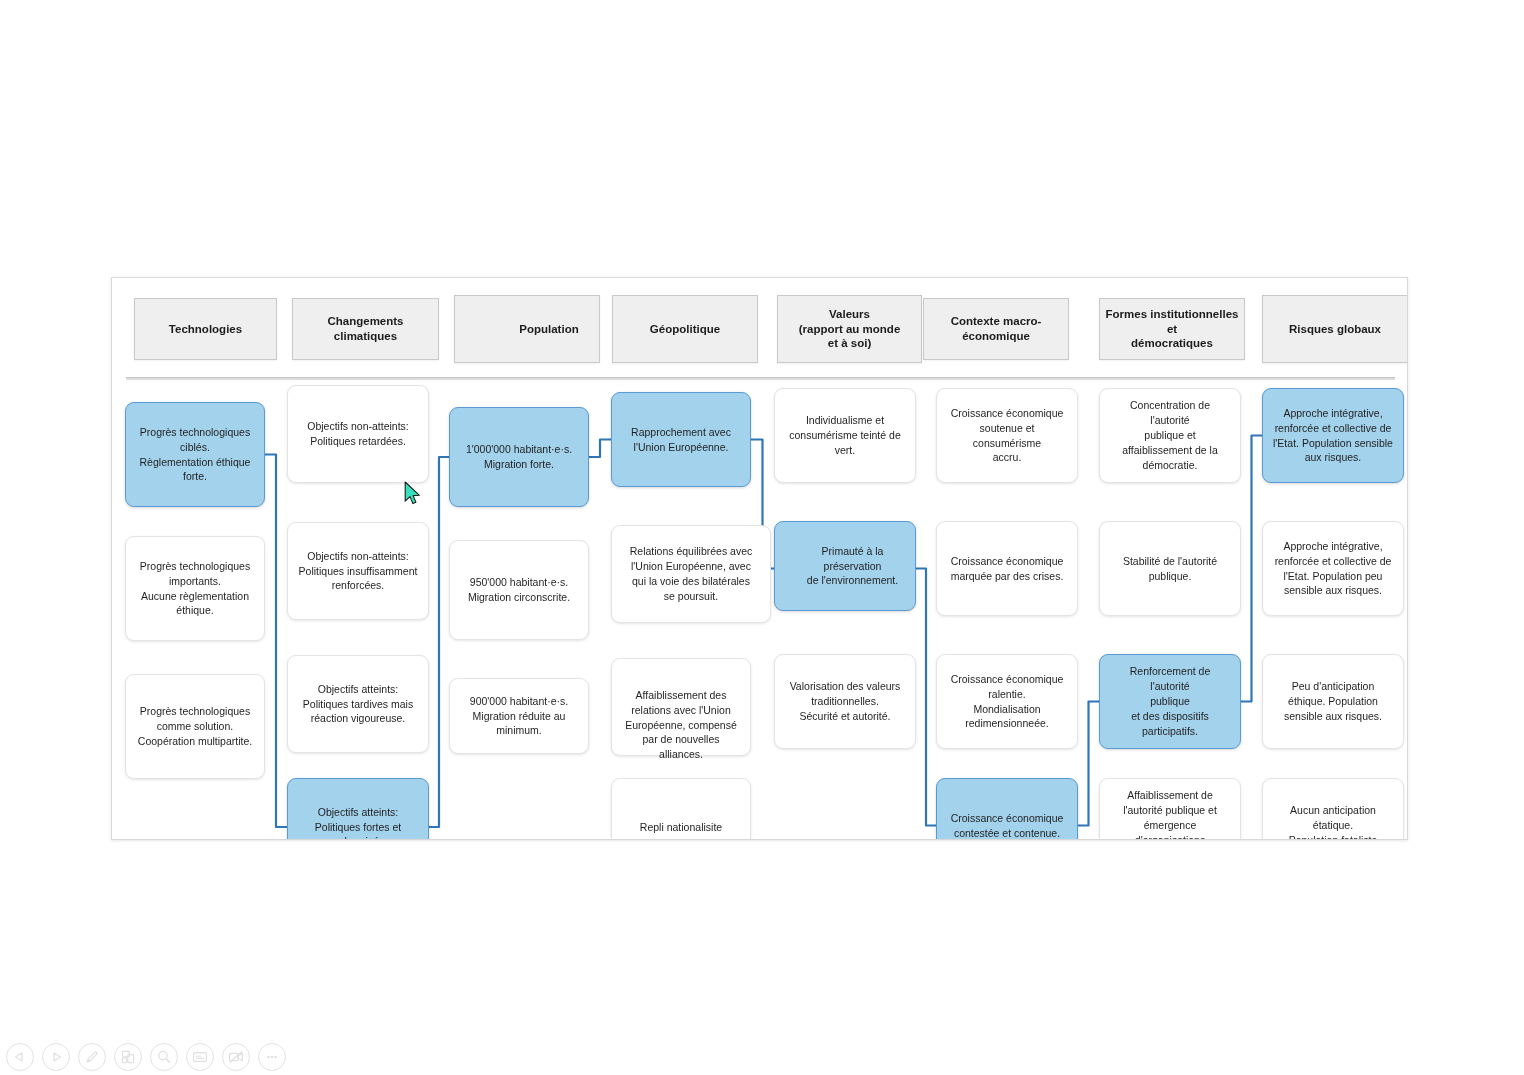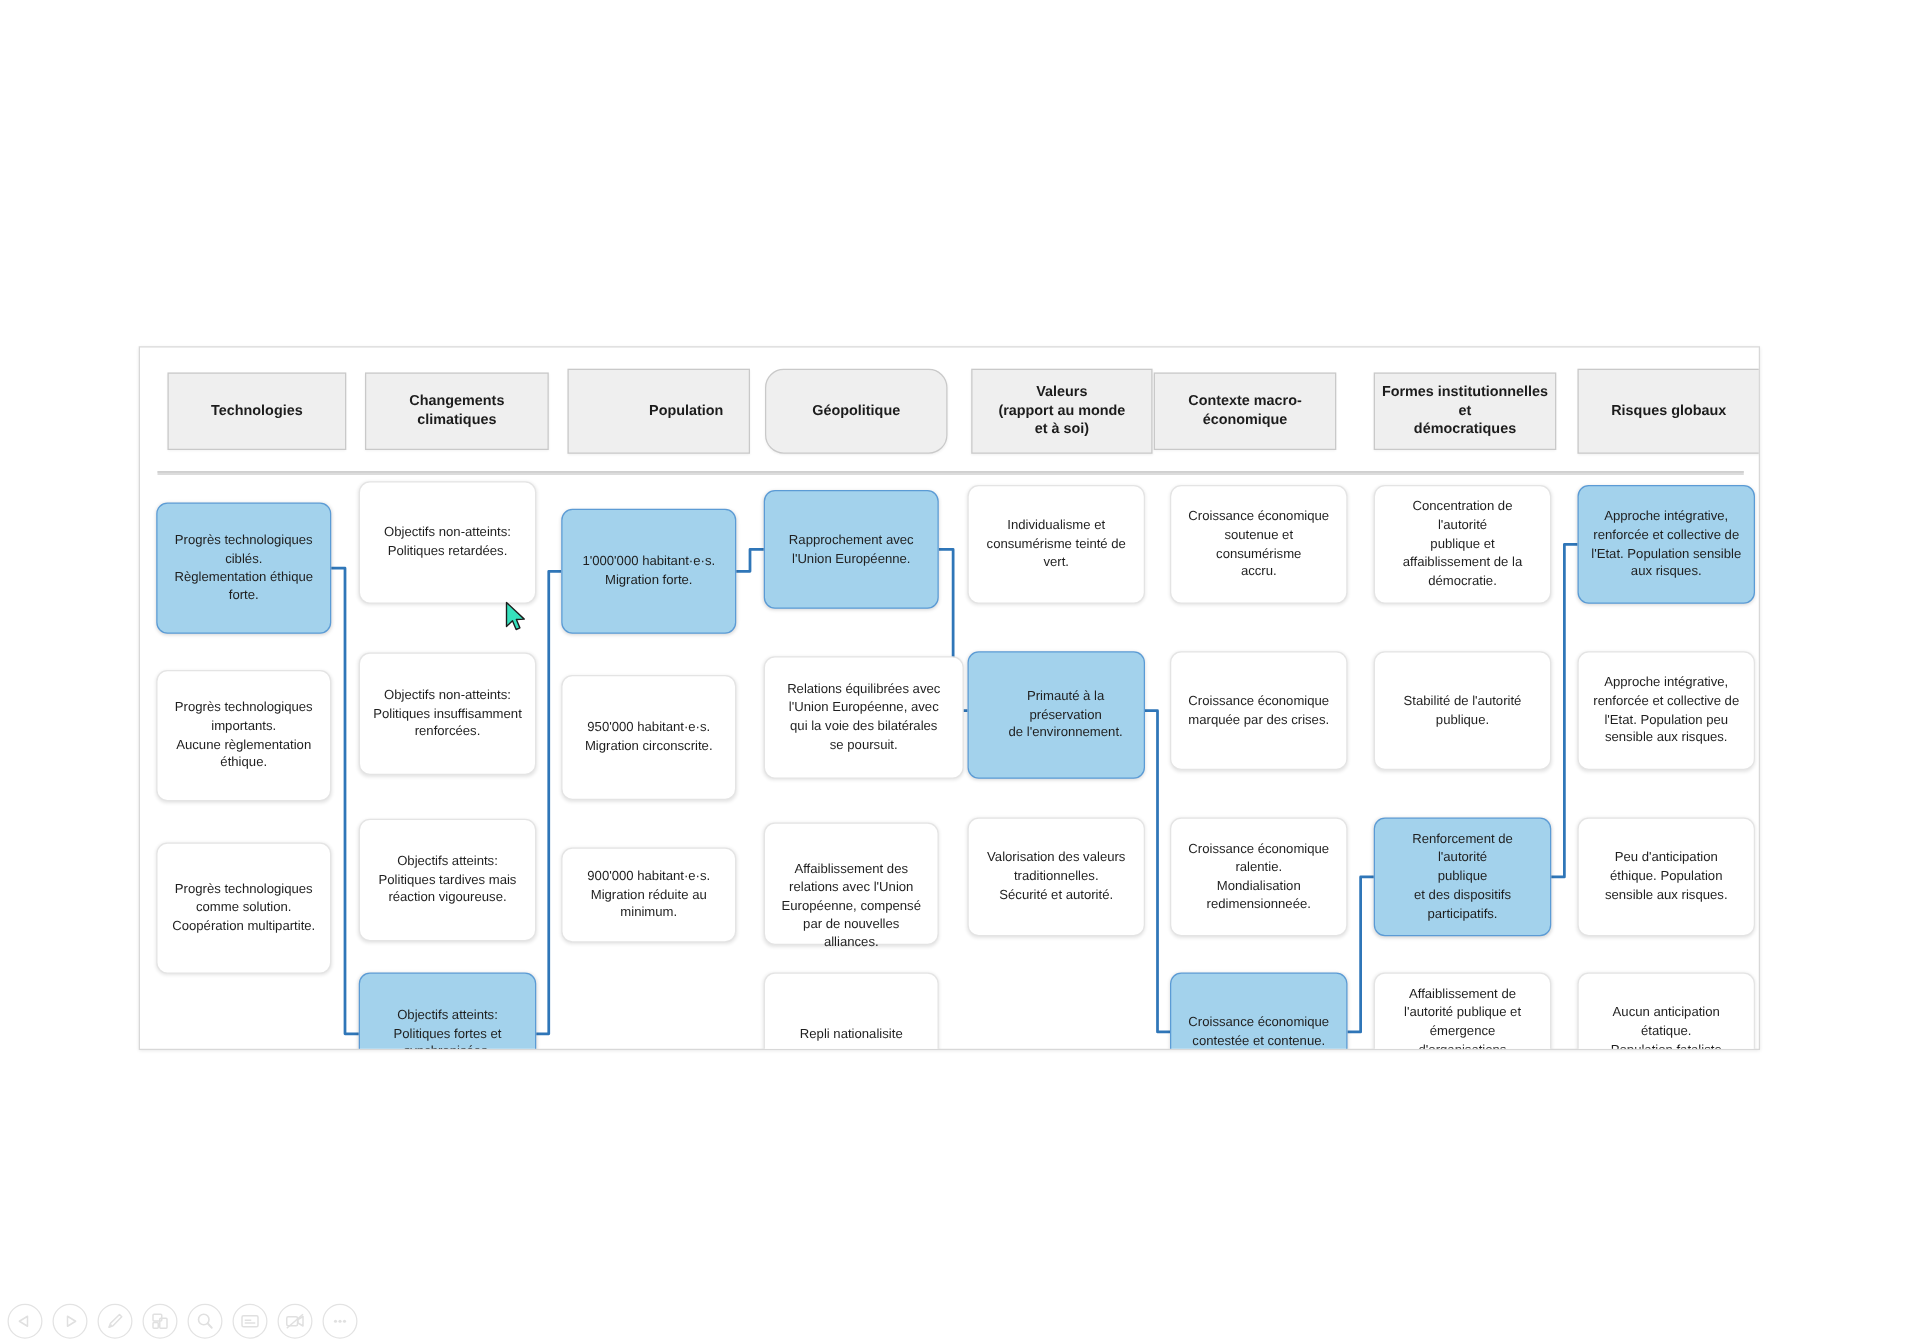--- a/index.html
+++ b/index.html
@@ -152,21 +152,21 @@
     <div id="header-row">
         <div class="dim-box" style="left: 22px; width: 143px; height: 62px; top: 20px;">
           <span style="white-space: pre-line;">Technologies</span>
         </div>
         <div class="dim-box" style="left: 180px; width: 147px; height: 62px; top: 20px;">
           <span style="white-space: pre-line;">Changements climatiques</span>
         </div>
         <div class="dim-box" style="left: 342px; width: 146px; height: 68px; top: 17px;">
           <span style="white-space: pre-line; margin-left: 44px;">Population</span>
         </div>
-        <div class="dim-box" style="left: 500px; width: 146px; height: 68px; top: 17px; border-radius: 15px;">
+        <div class="dim-box" style="left: 500px; width: 146px; height: 68px; top: 17px;">
           <span style="white-space: pre-line;">Géopolitique</span>
         </div>
         <div class="dim-box" style="left: 665px; width: 145px; height: 68px; top: 17px;">
           <span style="white-space: pre-line;">Valeurs
 (rapport au monde
 et à soi)</span>
         </div>
         <div class="dim-box" style="left: 811px; width: 146px; height: 62px; top: 20px;">
           <span style="white-space: pre-line;">Contexte macro-
 économique</span>
@@ -258,21 +258,21 @@
 par de nouvelles alliances.</span>
         </div>
         <div class="card" style="left: 499px; width: 140px; top: 500px; height: 98px;">
           <span style="white-space: pre-line;">Repli nationalisite</span>
         </div>
         <div class="card" style="left: 662px; width: 142px; top: 110px; height: 95px;">
           <span style="white-space: pre-line;">Individualisme et
 consumérisme teinté de
 vert.</span>
         </div>
-        <div class="card sel" style="left: 662px; width: 142px; top: 243px; height: 102px; padding-left: 24px;">
+        <div class="card sel" style="left: 662px; width: 142px; top: 243px; height: 90px; padding-left: 24px;">
           <span style="white-space: pre-line;">Primauté à la préservation
 de l'environnement.</span>
         </div>
         <div class="card" style="left: 662px; width: 142px; top: 376px; height: 95px;">
           <span style="white-space: pre-line;">Valorisation des valeurs
 traditionnelles.
 Sécurité et autorité.</span>
         </div>
         <div class="card" style="left: 824px; width: 142px; top: 110px; height: 95px;">
           <span style="white-space: pre-line;">Croissance économique

